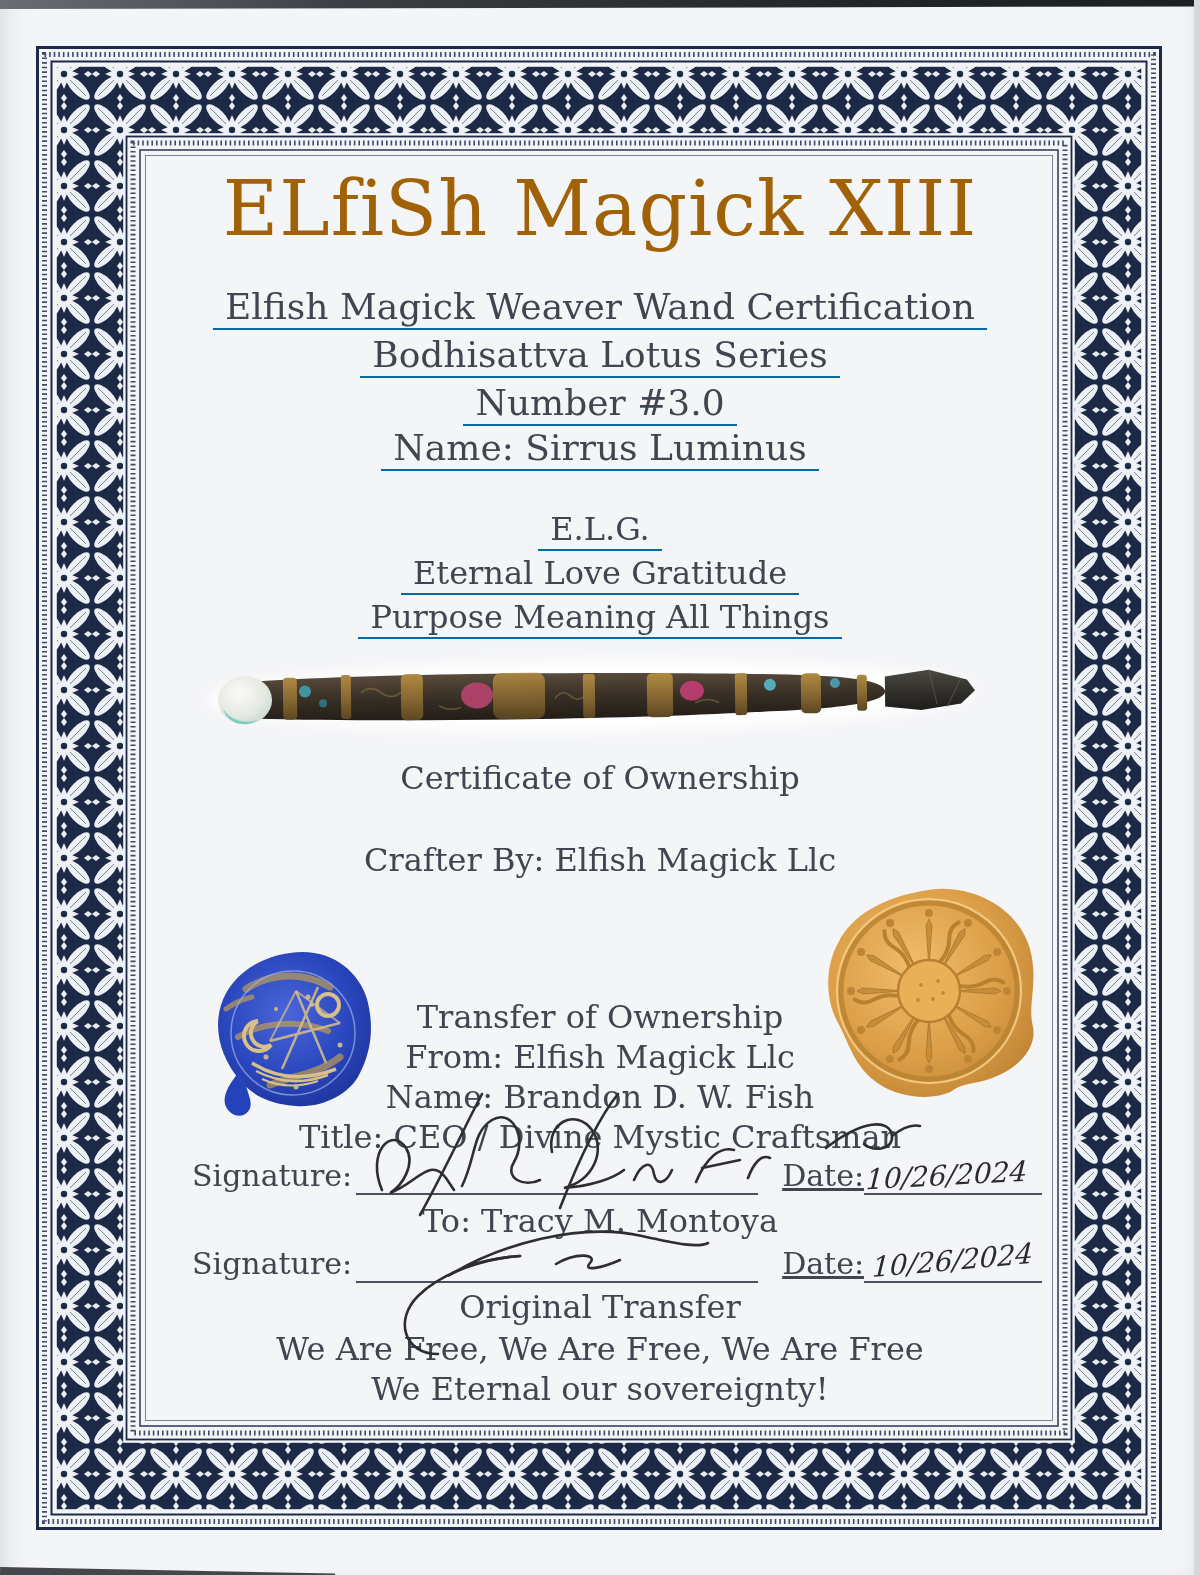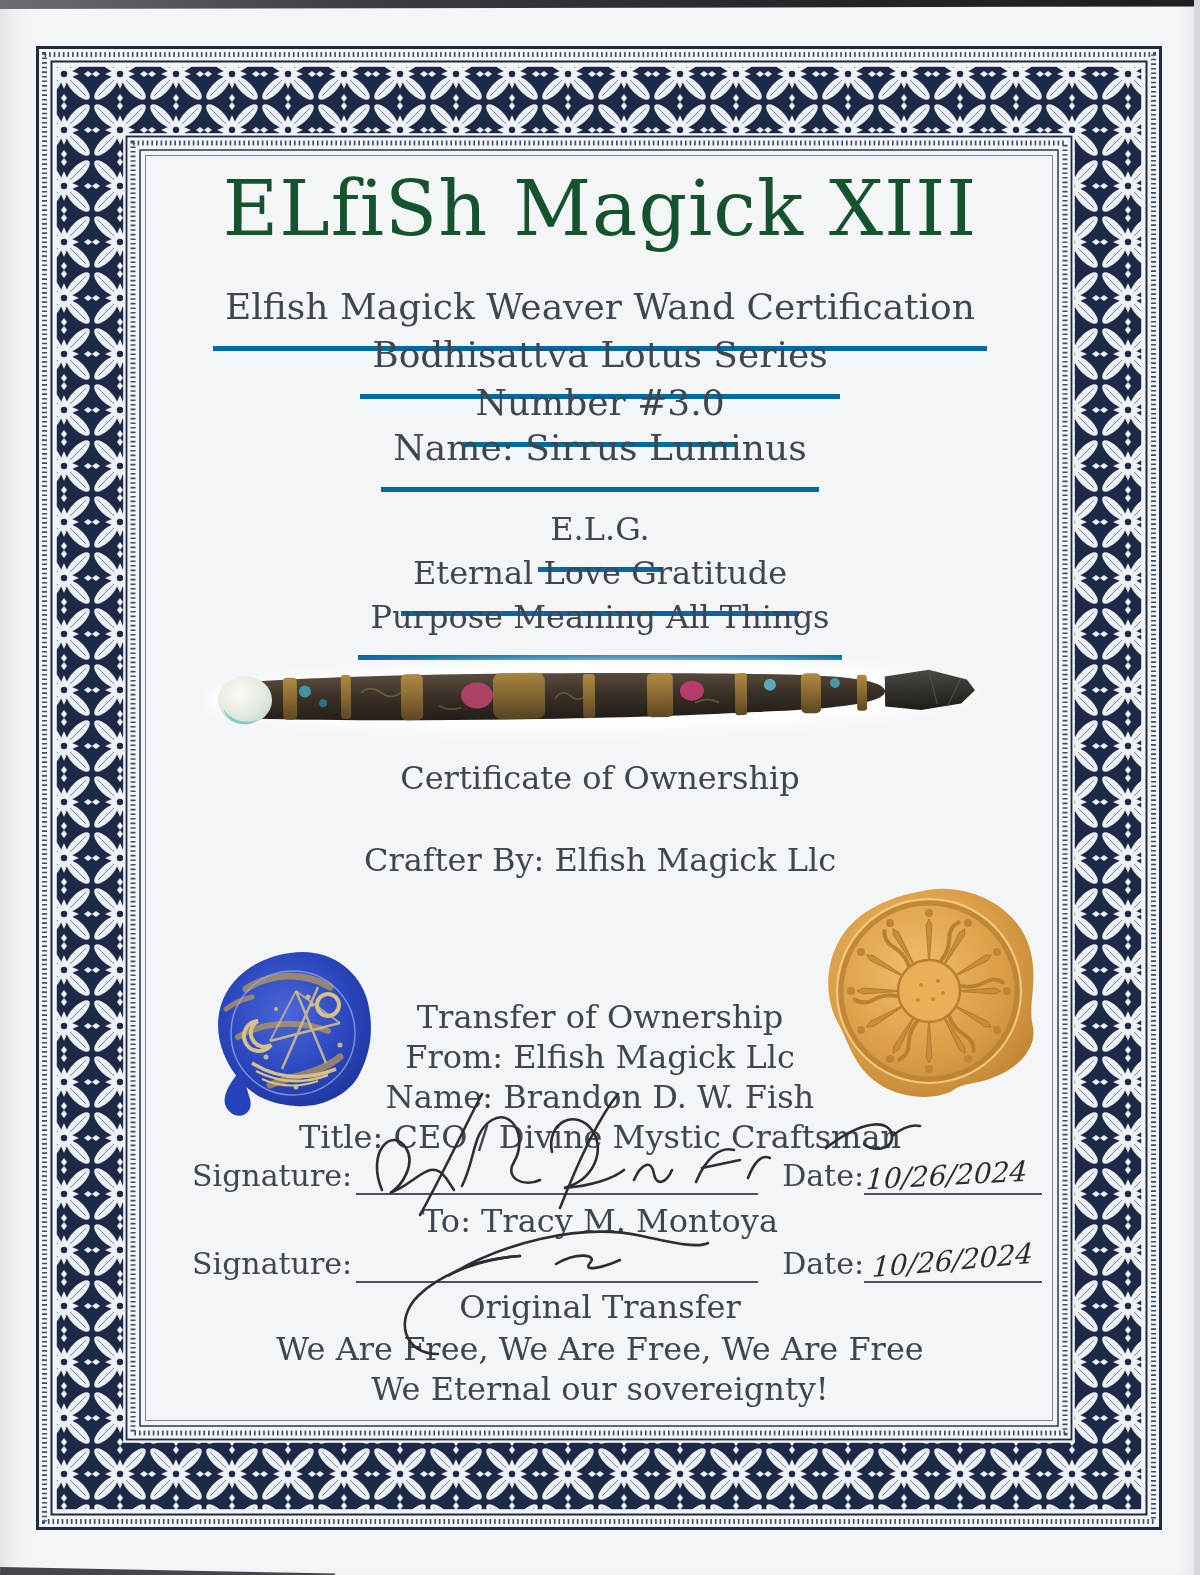--- a/index.html
+++ b/index.html
@@ -10,31 +10,31 @@
             background:linear-gradient(90deg,#6a6d71 0%,#3a3d41 30%,#232629 70%,#1d2023 100%);
             transform:rotate(-0.12deg);transform-origin:left top;}
   .scan-bottom{position:absolute;left:0;bottom:0;width:335px;height:8px;background:#43464a;
                transform:rotate(1.1deg);transform-origin:left bottom;}
   .scan-right{position:absolute;right:0;top:0;width:6px;height:1575px;background:#d4d7db;}
   .paper-shade{position:absolute;inset:0;box-shadow:inset 22px 0 26px -18px #d8dadf, inset -20px 0 24px -18px #dcdee2;}
   
   .border-svg{position:absolute;left:36px;top:46px;}
   
   .line{position:absolute;left:150px;width:900px;text-align:center;line-height:1.15;}
-  .title{font-size:76px;color:#14532d;letter-spacing:1px;}
+  .title{font-size:76px;color:#a16207;letter-spacing:1px;}
   .cert{font-size:36px;}
   .motto{font-size:32px;}
   .body32{font-size:32px;}
   .body31{font-size:32px;}
-  .u{border-bottom:5px solid #0369a1;padding:0 12px 19px;}
+  .u{border-bottom:2px solid #0369a1;padding:0 12px 1px;}
   
   .sigrow{position:absolute;left:192px;width:850px;display:flex;align-items:flex-end;font-size:30px;}
   .sig-label{white-space:nowrap;padding-bottom:2px;}
   .sig-line{flex:1;border-bottom:2px solid #4b515c;height:34px;margin:0 4px;}
-  .date-label{white-space:nowrap;padding-bottom:2px;margin-left:20px;}
+  .date-label{white-space:nowrap;padding-bottom:2px;margin-left:20px;text-decoration:underline;}
   .date-line{width:178px;border-bottom:2px solid #4b515c;height:34px;position:relative;}
   .hand{position:absolute;left:2px;bottom:1px;white-space:nowrap;
         font-style:italic;font-size:28px;color:#2b2c31;transform:rotate(-3deg) skewX(-6deg);}
   .hand2{left:8px;bottom:4px;transform:rotate(-5deg) skewX(-8deg);}
   .art{position:absolute;}
   .overlay-ink{position:absolute;left:0;top:0;pointer-events:none;}
 </style>
 </head>
 <body>
 

